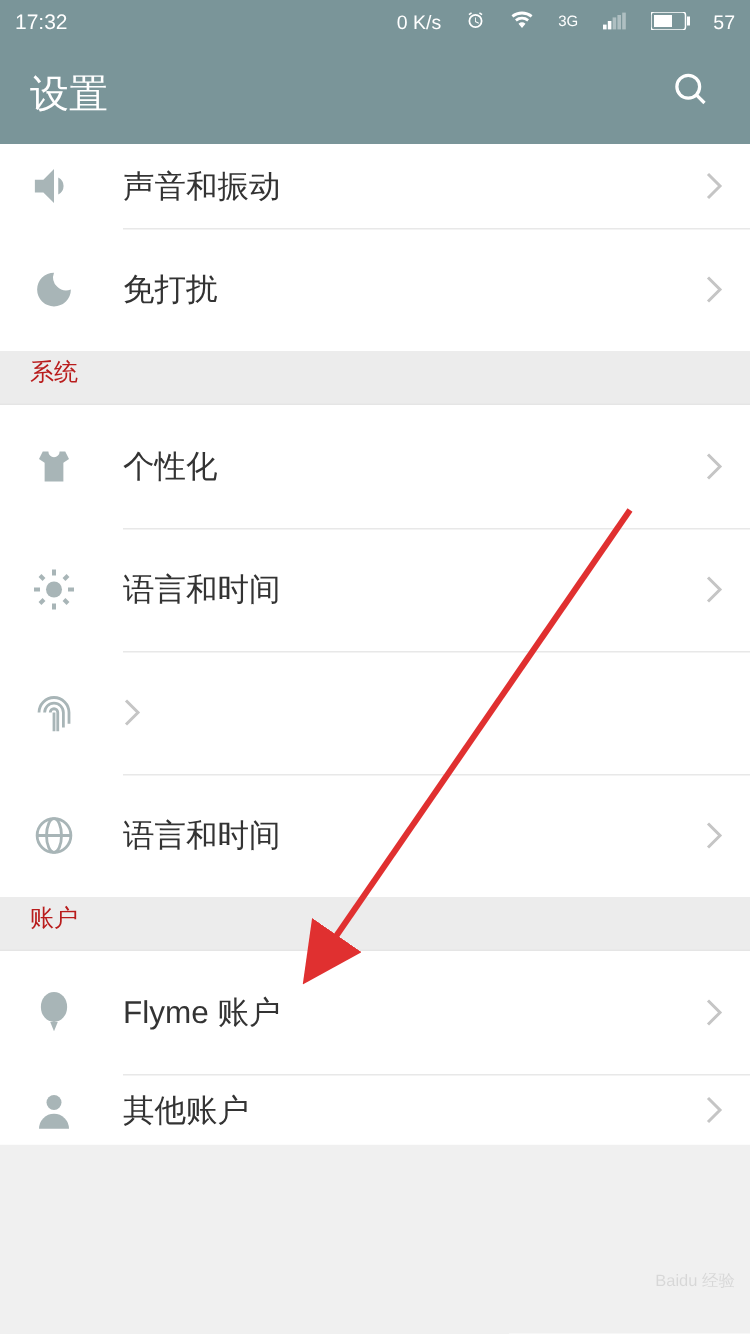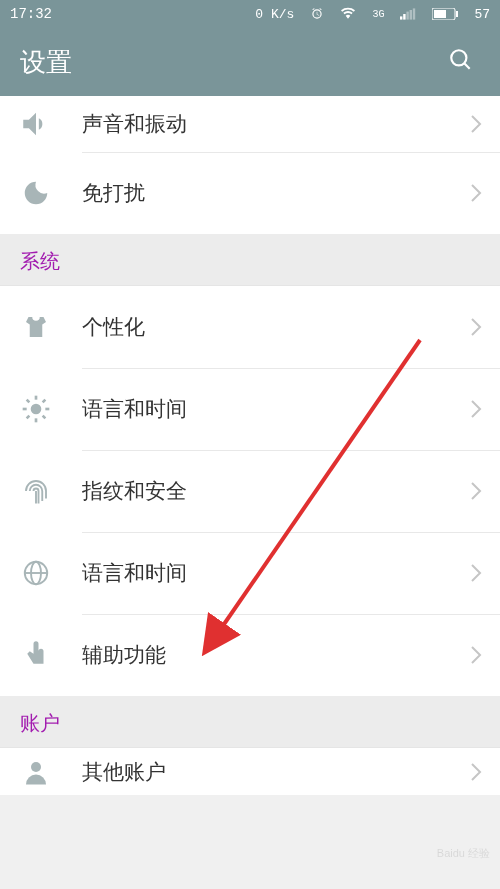--- a/index.html
+++ b/index.html
@@ -12,42 +12,41 @@
       position: relative;
     }
     .status-bar {
       height: 28px;
       background: #7a9599;
       color: #fff;
       display: flex;
       align-items: center;
       padding: 0 10px;
       font-size: 14px;
-      font-family: Liberation Mono, monospace;
     }
     .status-left { flex: 1; }
     .status-right { display: flex; align-items: center; gap: 16px; font-size: 13px; }
     .status-right svg { fill: #fff; }
     .header {
       height: 68px;
       background: #7a9599;
       color: #fff;
       display: flex;
       align-items: center;
       padding: 0 20px;
       gap: 40px;
     }
     .header-title { font-size: 26px; font-weight: 400; flex: 1; }
     .search-btn { padding: 6px; }
     .content { background: #fff; }
     .section-header {
       background: #ececec;
-      color: #a21caf;
-      font-size: 20px;
-      padding: 14px 20px 10px;
+      color: #b91c1c;
+      font-size: 16px;
+      padding: 4px 20px 10px;
       border-bottom: 1px solid #e5e5e5;
     }
     .list-item {
       height: 82px;
       display: flex;
       align-items: center;
       padding: 0 18px;
       background: #fff;
       position: relative;
     }
@@ -206,54 +205,54 @@
 
   <div class="list-item">
     <div class="item-icon">
       <svg width="30" height="30" viewBox="0 0 24 24" fill="none" stroke="#a8b5b7" stroke-width="1.5">
           <path d="M4 12a8 8 0 0116 0v6"></path>
           <path d="M7 12a5 5 0 0110 0v8"></path>
           <path d="M10 12a2 2 0 014 0v10"></path>
           <path d="M12 12v10"></path>
         </svg>
     </div>
-    <div class="item-label">指纹和安全</div>
     <svg class="chevron" viewBox="0 0 12 20">
         <path d="M2 2l8 8-8 8" fill="none" stroke="#c5c5c5" stroke-width="2"></path>
       </svg>
   </div>
 
   <div class="list-item">
     <div class="item-icon">
       <svg width="30" height="30" viewBox="0 0 24 24" fill="none" stroke="#a8b5b7" stroke-width="1.5">
           <circle cx="12" cy="12" r="9"></circle>
           <ellipse cx="12" cy="12" rx="4" ry="9"></ellipse>
           <line x1="3" y1="12" x2="21" y2="12"></line>
         </svg>
     </div>
     <div class="item-label">语言和时间</div>
     <svg class="chevron" viewBox="0 0 12 20">
         <path d="M2 2l8 8-8 8" fill="none" stroke="#c5c5c5" stroke-width="2"></path>
       </svg>
   </div>
 
-  <div class="list-item">
-    <div class="item-icon">
-      <svg width="30" height="30" viewBox="0 0 24 24">
-          <path d="M10 3v8l-3-2-2 2 5 8h8V9a2 2 0 00-4 0V3a2 2 0 00-4 0z"></path>
-        </svg>
-    </div>
-    <div class="item-label">辅助功能</div>
-    <svg class="chevron" viewBox="0 0 12 20">
-        <path d="M2 2l8 8-8 8" fill="none" stroke="#c5c5c5" stroke-width="2"></path>
-      </svg>
-  </div>
 
   <div class="section-header">账户</div>
 
+  <div class="list-item">
+    <div class="item-icon">
+      <svg width="30" height="30" viewBox="0 0 24 24">
+          <ellipse cx="12" cy="9" rx="7" ry="8"></ellipse>
+          <path d="M10 17l2 5 2-5z"></path>
+        </svg>
+    </div>
+    <div class="item-label">Flyme 账户</div>
+    <svg class="chevron" viewBox="0 0 12 20">
+        <path d="M2 2l8 8-8 8" fill="none" stroke="#c5c5c5" stroke-width="2"></path>
+      </svg>
+  </div>
 
   <div class="list-item last-partial">
     <div class="item-icon">
       <svg width="30" height="30" viewBox="0 0 24 24">
           <circle cx="12" cy="8" r="4"></circle>
           <path d="M4 22a8 8 0 0116 0z"></path>
         </svg>
     </div>
     <div class="item-label">其他账户</div>
     <svg class="chevron" viewBox="0 0 12 20">

